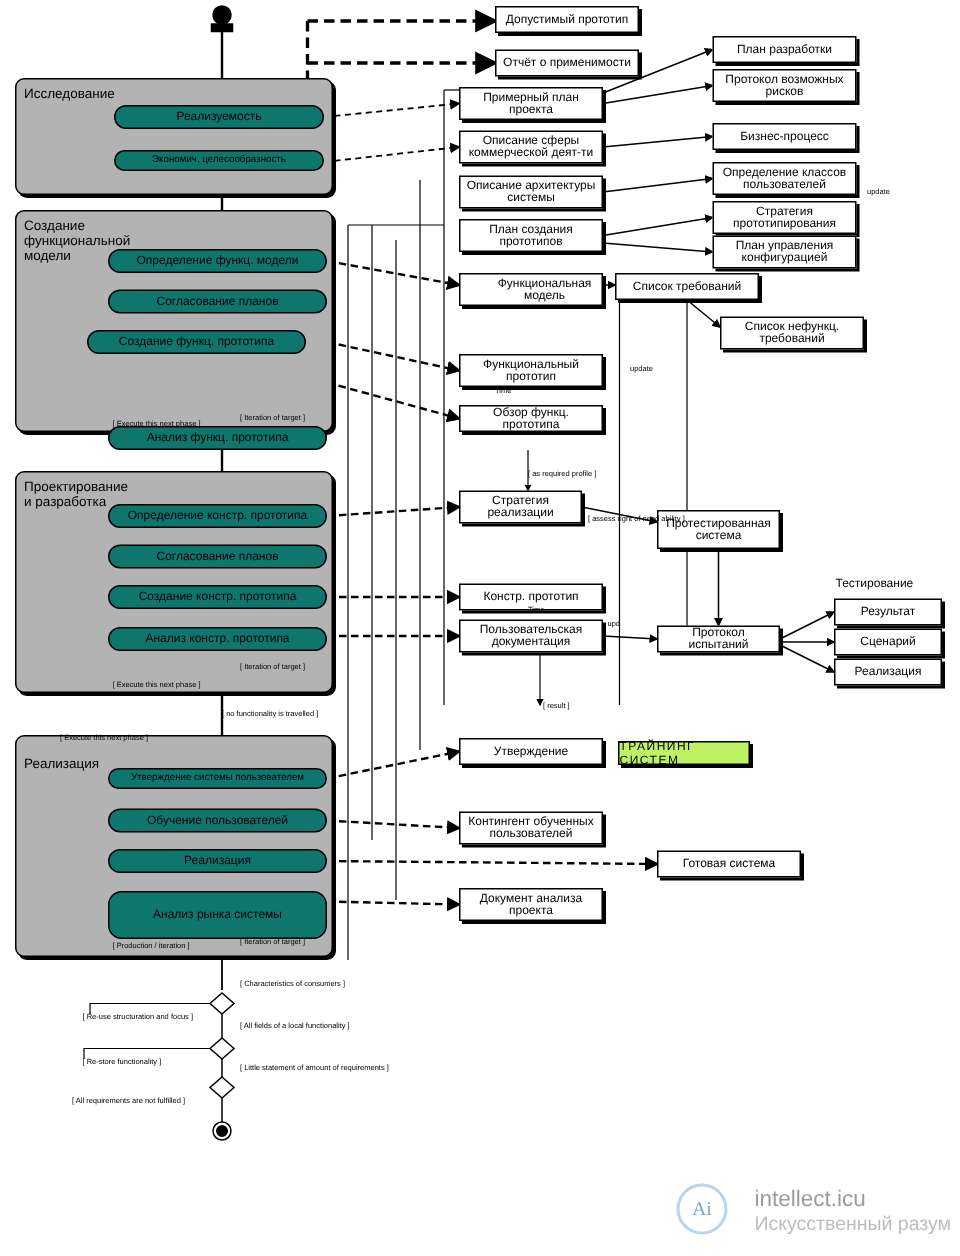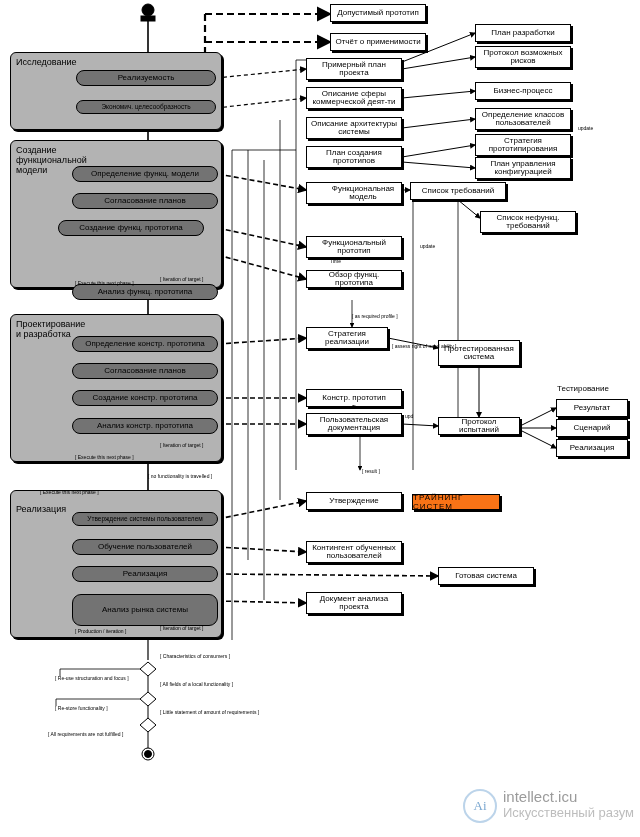--- a/index.html
+++ b/index.html
@@ -5,30 +5,30 @@
   html,body{margin:0;padding:0;background:#ffffff;}
   body{width:640px;height:837px;position:relative;font-family:"Liberation Sans",sans-serif;overflow:hidden;}
   #canvas{position:absolute;left:0;top:0;width:640px;height:837px;}
   .node{position:absolute;box-sizing:border-box;background:#ffffff;border:1px solid #000;
         display:flex;align-items:center;justify-content:center;text-align:center;
         font-size:8px;line-height:1.05;color:#000;padding:1px 2px;}
   .node.shadow{box-shadow:2px 2px 0 #000;}
   .phase{position:absolute;box-sizing:border-box;background:#b3b3b3;border:1px solid #000;
          border-radius:6px;box-shadow:2px 2px 0 #000;}
   .phase-title{position:absolute;left:6px;top:4px;font-size:9px;color:#000;line-height:1.1;}
-  .act{position:absolute;box-sizing:border-box;background:#737373;border:1px solid #000;
+  .act{position:absolute;box-sizing:border-box;background:#0f766e;border:1px solid #000;
        border-radius:9px;display:flex;align-items:center;justify-content:center;
        font-size:8px;line-height:1.05;text-align:right;color:#000;padding:0 2px;}
   .act.small{font-size:6.5px;}
   .tiny{position:absolute;font-size:5px;color:#000;line-height:1.05;white-space:nowrap;}
   .tiny6{position:absolute;font-size:6px;color:#000;line-height:1.05;white-space:nowrap;}
-  .bigbtn{position:absolute;box-sizing:border-box;background:#f97316;border:1px solid #000;
+  .bigbtn{position:absolute;box-sizing:border-box;background:#bef264;border:1px solid #000;
           box-shadow:2px 2px 0 #000;display:flex;align-items:center;justify-content:center;
           font-size:8px;letter-spacing:1px;color:#000;}
-  .wm{position:absolute;right:6px;bottom:14px;display:flex;align-items:flex-start;gap:6px;}
+  .wm{position:absolute;right:6px;bottom:14px;display:flex;align-items:flex-end;gap:18px;}
   .wm-circle{width:30px;height:30px;border-radius:50%;border:2px solid #bcd4ea;
              display:flex;align-items:center;justify-content:center;color:#7aa7d0;
              font-size:13px;font-family:"Liberation Serif",serif;}
   .wm-txt1{color:#9b9b9b;font-size:15px;}
   .wm-txt2{color:#bdbdbd;font-size:13px;}
   .wmwrap{display:flex;flex-direction:column;line-height:1.1;}
   svg{position:absolute;left:0;top:0;pointer-events:none;}
 </style>
 </head>
 <body>

